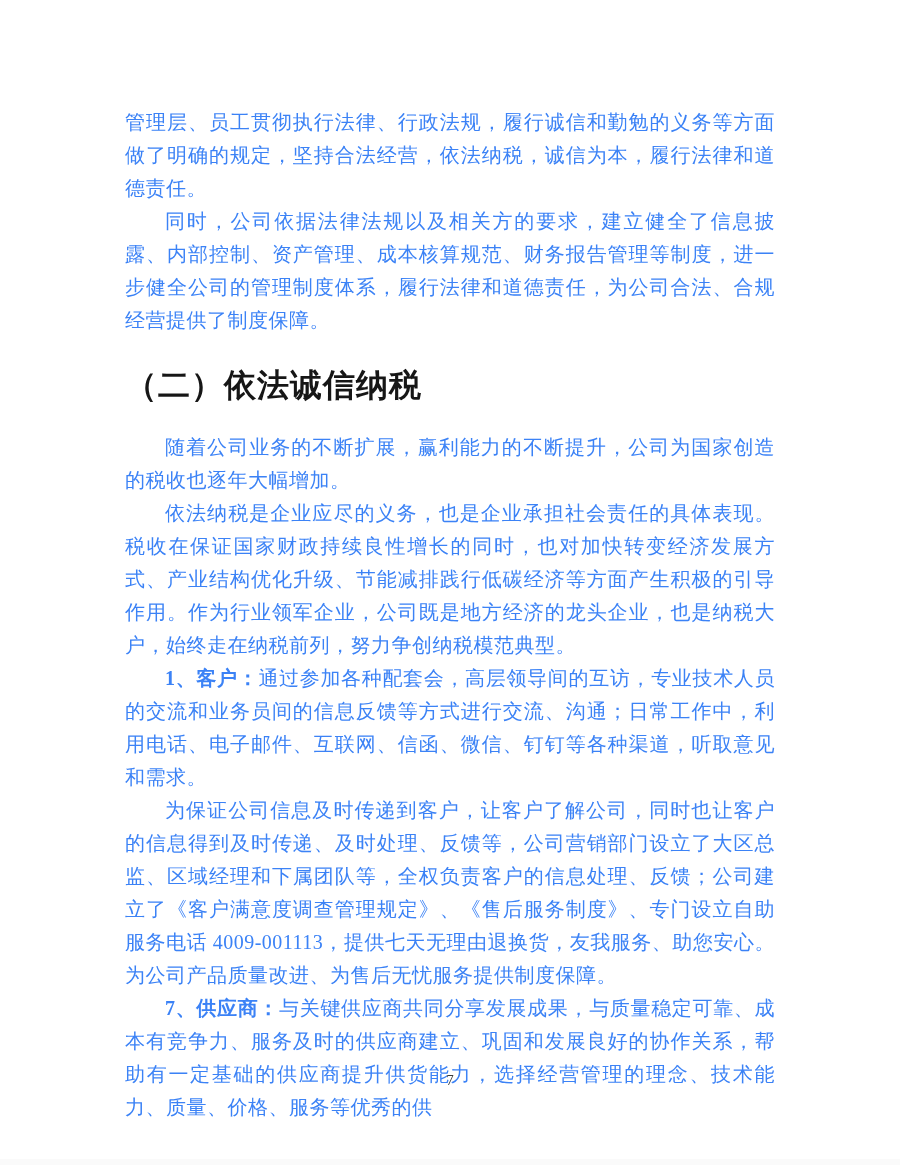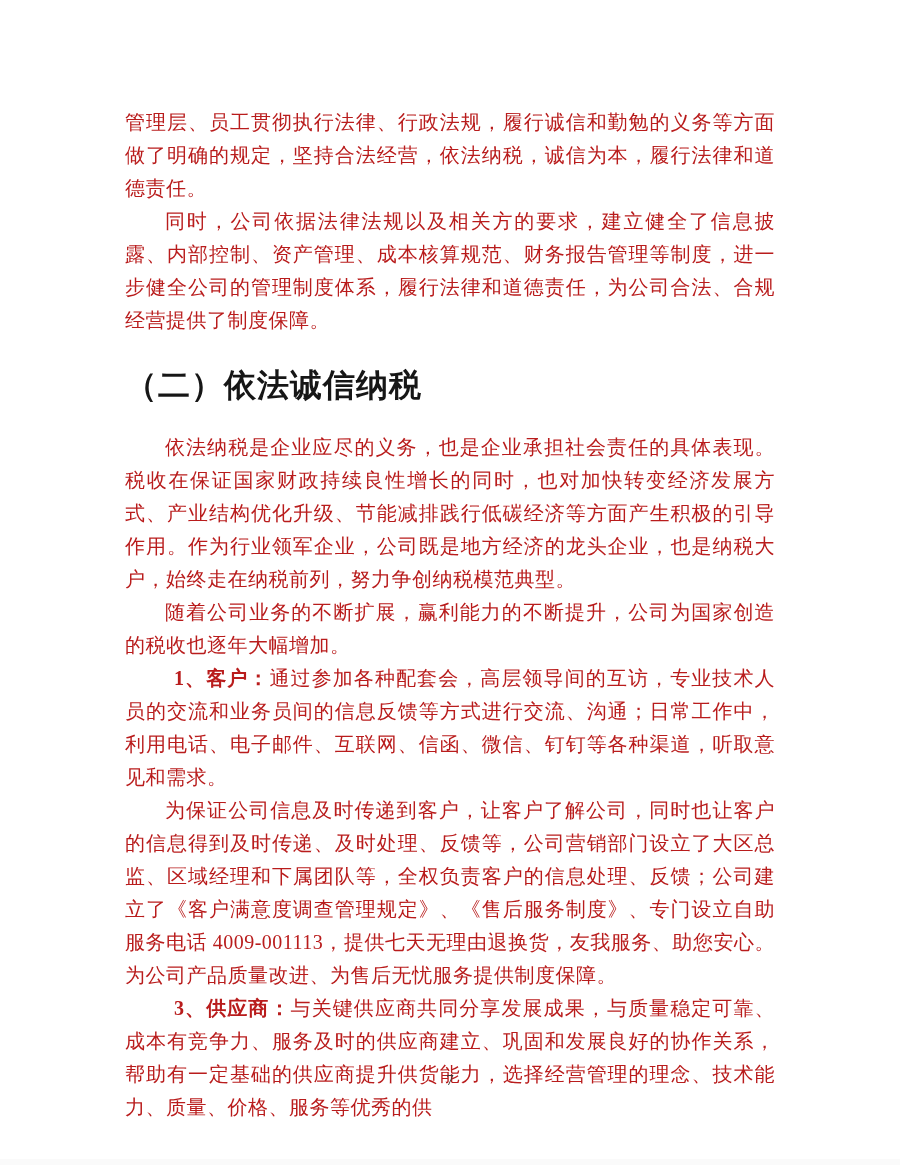--- a/index.html
+++ b/index.html
@@ -15,27 +15,27 @@
   .content {
     position: absolute;
     left: 125px;
     top: 106px;
     width: 650px;
   }
   .para {
     font-family: "Liberation Serif", "DejaVu Serif", serif;
     font-size: 20px;
     line-height: 33px;
-    color: #b91c1c;
+    color: #3b82f6;
     text-align: justify;
     margin: 0;
     letter-spacing: 0.5px;
   }
   .indent { text-indent: 2em; }
-  .lead { font-weight: bold; margin-left: 9px; }
+  .lead { font-weight: bold; }
   .section-heading {
     font-family: "Liberation Sans", "DejaVu Sans", sans-serif;
     font-size: 32px;
     line-height: 36px;
     font-weight: bold;
     color: #161616;
     margin: 30px 0 28px 0;
     letter-spacing: 1px;
   }
   .footer {
@@ -62,29 +62,29 @@
 
 <div class="page">
   <div class="content">
 
     <p class="para">管理层、员工贯彻执行法律、行政法规，履行诚信和勤勉的义务等方面做了明确的规定，坚持合法经营，依法纳税，诚信为本，履行法律和道德责任。</p>
 
     <p class="para indent">同时，公司依据法律法规以及相关方的要求，建立健全了信息披露、内部控制、资产管理、成本核算规范、财务报告管理等制度，进一步健全公司的管理制度体系，履行法律和道德责任，为公司合法、合规经营提供了制度保障。</p>
 
     <h2 class="section-heading">（二）依法诚信纳税</h2>
 
+    <p class="para indent">随着公司业务的不断扩展，赢利能力的不断提升，公司为国家创造的税收也逐年大幅增加。</p>
+
     <p class="para indent">依法纳税是企业应尽的义务，也是企业承担社会责任的具体表现。税收在保证国家财政持续良性增长的同时，也对加快转变经济发展方式、产业结构优化升级、节能减排践行低碳经济等方面产生积极的引导作用。作为行业领军企业，公司既是地方经济的龙头企业，也是纳税大户，始终走在纳税前列，努力争创纳税模范典型。</p>
-
-    <p class="para indent">随着公司业务的不断扩展，赢利能力的不断提升，公司为国家创造的税收也逐年大幅增加。</p>
 
 
     <p class="para indent"><span class="lead">1、客户：</span><span>通过参加各种配套会，高层领导间的互访，专业技术人员的交流和业务员间的信息反馈等方式进行交流、沟通；日常工作中，利用电话、电子邮件、互联网、信函、微信、钉钉等各种渠道，听取意见和需求。</span></p>
 
     <p class="para indent">为保证公司信息及时传递到客户，让客户了解公司，同时也让客户的信息得到及时传递、及时处理、反馈等，公司营销部门设立了大区总监、区域经理和下属团队等，全权负责客户的信息处理、反馈；公司建立了《客户满意度调查管理规定》、《售后服务制度》、专门设立自助服务电话 4009-001113，提供七天无理由退换货，友我服务、助您安心。为公司产品质量改进、为售后无忧服务提供制度保障。</p>
 
-    <p class="para indent"><span class="lead">3、供应商：</span><span>与关键供应商共同分享发展成果，与质量稳定可靠、成本有竞争力、服务及时的供应商建立、巩固和发展良好的协作关系，帮助有一定基础的供应商提升供货能力，选择经营管理的理念、技术能力、质量、价格、服务等优秀的供</span></p>
+    <p class="para indent"><span class="lead">7、供应商：</span><span>与关键供应商共同分享发展成果，与质量稳定可靠、成本有竞争力、服务及时的供应商建立、巩固和发展良好的协作关系，帮助有一定基础的供应商提升供货能力，选择经营管理的理念、技术能力、质量、价格、服务等优秀的供</span></p>
 
   </div>
 
   <div class="footer">7</div>
 
   <div class="bottom-edge"></div>
 </div>
 
 </body></html>

